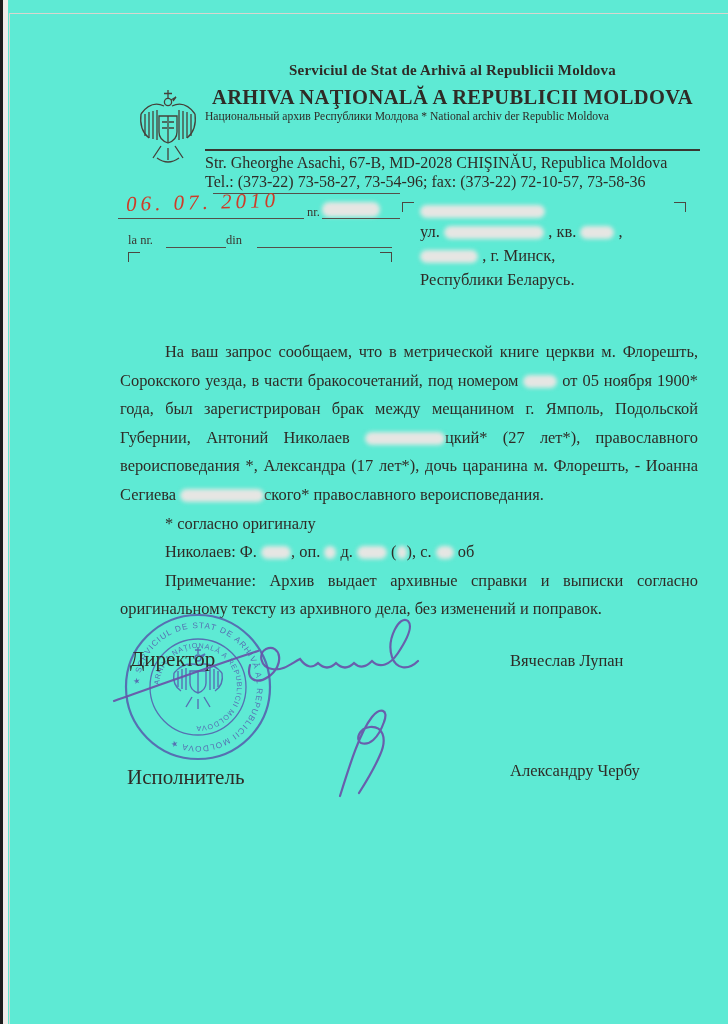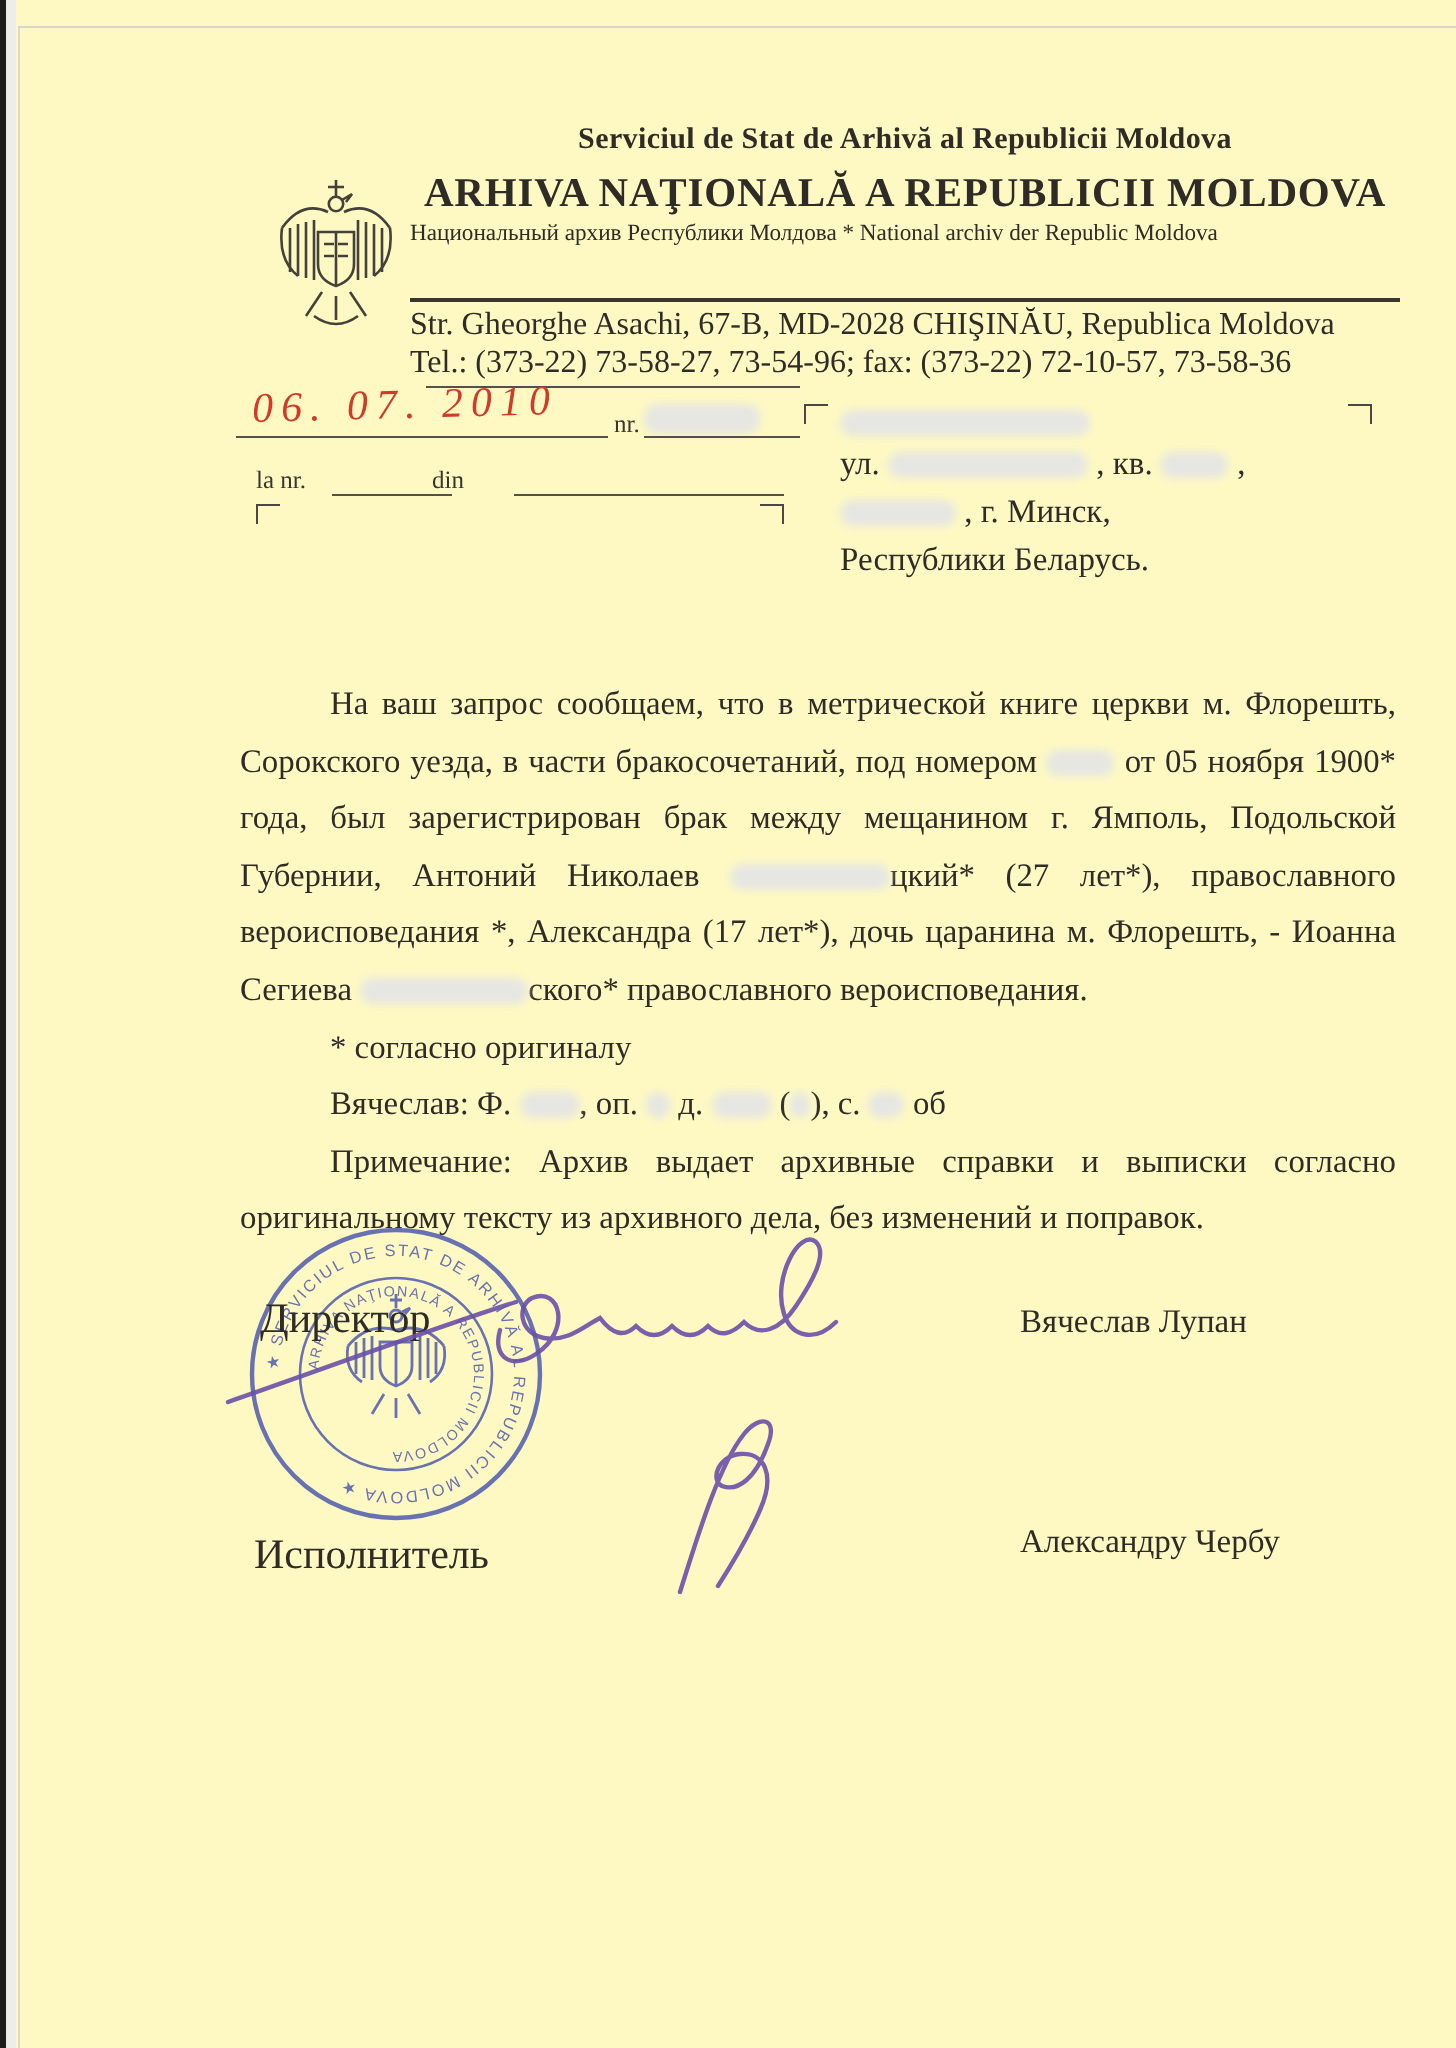--- a/index.html
+++ b/index.html
@@ -1,18 +1,18 @@
 <!DOCTYPE html>
 <html><head>
 <meta charset="utf-8">
 <style>
   html,body{margin:0;padding:0;}
   body{width:728px;height:1024px;background:#ffffff;overflow:hidden;
        font-family:"Liberation Serif","DejaVu Serif",serif;color:#2f2b26;}
-  .page{position:relative;width:728px;height:1024px;background:#fef9c3;}
+  .page{position:relative;width:728px;height:1024px;background:#5eead4;}
 
   
   .edge-left{position:absolute;left:0;top:0;width:3px;height:1024px;background:#1d1d1d;}
   .edge-left2{position:absolute;left:3px;top:0;width:5px;height:1024px;background:#efedea;}
   .page-edge-v{position:absolute;left:9px;top:14px;width:1px;height:1010px;background:#ddd9d2;}
   .page-edge-h{position:absolute;left:9px;top:13px;width:719px;height:1px;background:#d9d5ce;}
 
   
   .hdr-emblem{position:absolute;left:137px;top:84px;}
   .hdr-text{position:absolute;left:200px;top:62px;width:505px;text-align:center;}
@@ -87,21 +87,21 @@
 
   <div class="fline" style="left:213px;top:193px;width:187px;"></div>
   <div class="hand-date">06. 07. 2010</div>
   <div class="fline" style="left:118px;top:218px;width:186px;"></div>
   <span class="small-label" style="left:307px;top:205px;">nr.</span>
   <span class="redact abs" style="left:322px;top:202px;width:58px;height:15px;"></span>
   <div class="fline" style="left:322px;top:218px;width:78px;"></div>
 
   <span class="small-label" style="left:128px;top:233px;">la nr.</span>
   <div class="fline" style="left:166px;top:247px;width:60px;"></div>
-  <span class="small-label" style="left:216px;top:233px;">din</span>
+  <span class="small-label" style="left:226px;top:233px;">din</span>
   <div class="fline" style="left:257px;top:247px;width:135px;"></div>
 
   <span class="corner tl" style="left:128px;top:252px;"></span>
   <span class="corner tr" style="left:380px;top:252px;"></span>
 
   <span class="corner tl" style="left:402px;top:202px;"></span>
   <span class="corner tr" style="left:674px;top:202px;"></span>
   <div class="rcpt-line" style="left:420px;top:201px;">
     <span class="redact" style="width:125px;"></span>
   </div>
@@ -114,21 +114,21 @@
   </div>
   <div class="rcpt-line" style="left:420px;top:246px;">
     <span class="redact" style="width:58px;"></span>
     <span>, г. Минск,</span>
   </div>
   <div class="rcpt-line" style="left:420px;top:270px;">Республики Беларусь.</div>
 
   <div class="body-text">
     <p class="para"><span>На ваш запрос сообщаем, что в метрической книге церкви м. Флорешть, Сорокского уезда, в части бракосочетаний, под номером </span><span class="redact" style="width: 34px;"></span><span> от 05 ноября 1900* года, был зарегистрирован брак между мещанином г. Ямполь, Подольской Губернии, Антоний Николаев </span><span class="redact" style="width: 80px;"></span><span>цкий* (27 лет*), православного вероисповедания *, Александра (17 лет*), дочь царанина м. Флорешть, - Иоанна Сегиева </span><span class="redact" style="width: 84px;"></span><span>ского* православного вероисповедания.</span></p>
     <p class="para"><span>* согласно оригиналу</span></p>
-    <p class="para"><span>Вячеслав: Ф. </span><span class="redact" style="width: 30px;"></span><span>, оп. </span><span class="redact" style="width: 12px;"></span><span> д. </span><span class="redact" style="width: 30px;"></span><span> (</span><span class="redact" style="width: 10px;"></span><span>), с. </span><span class="redact" style="width: 18px;"></span><span> об</span></p>
+    <p class="para"><span>Николаев: Ф. </span><span class="redact" style="width: 30px;"></span><span>, оп. </span><span class="redact" style="width: 12px;"></span><span> д. </span><span class="redact" style="width: 30px;"></span><span> (</span><span class="redact" style="width: 10px;"></span><span>), с. </span><span class="redact" style="width: 18px;"></span><span> об</span></p>
     <p class="para"><span>Примечание: Архив выдает архивные справки и выписки согласно оригинальному тексту из архивного дела, без изменений и поправок.</span></p>
   </div>
 
   <svg class="stamp-svg" width="152" height="152" viewBox="0 0 152 152" fill="none" stroke="#5560ae">
     <circle cx="76" cy="76" r="72" stroke-width="2.2"></circle>
     <circle cx="76" cy="76" r="48" stroke-width="1.3"></circle>
     <defs>
       <path id="ringOuter" d="M17,76 a59,59 0 1,1 118,0 a59,59 0 1,1 -118,0"></path>
       <path id="ringInner" d="M37,76 a39,39 0 1,1 78,0 a39,39 0 1,1 -78,0"></path>
     </defs>

